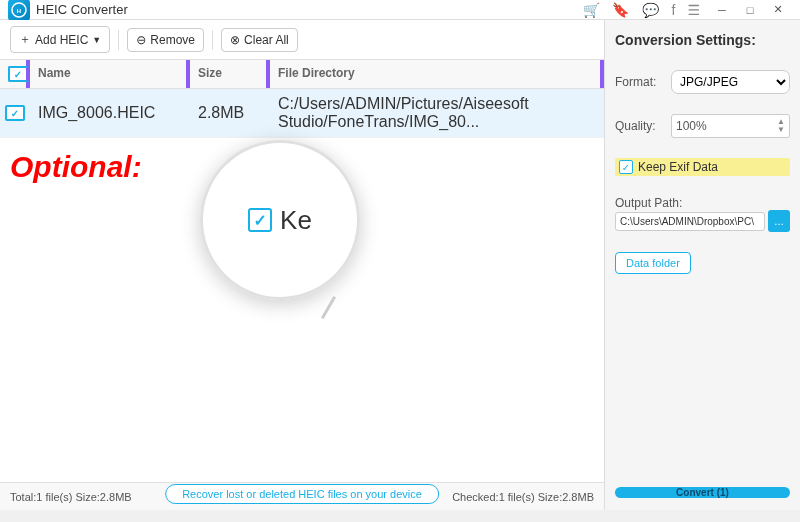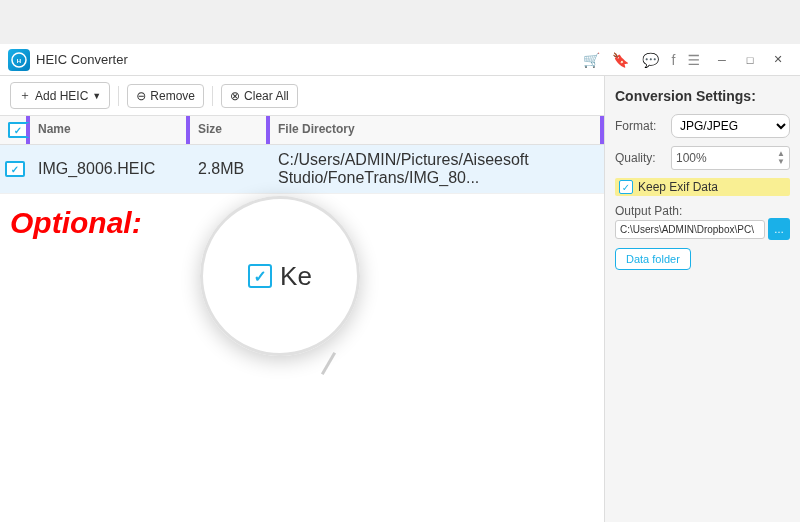--- a/index.html
+++ b/index.html
@@ -1,27 +1,26 @@
 <!DOCTYPE html>
 <html><head>
   <meta charset="utf-8">
   <style>
     * { box-sizing: border-box; margin: 0; padding: 0; font-family: 'Segoe UI', Arial, sans-serif; }
     body { width: 800px; height: 522px; overflow: hidden; background: #f0f0f0; }
 
     
     .titlebar {
-      height: 32px;
+      height: 20px;
       background: #fff;
       display: flex;
       align-items: center;
       padding: 0 8px;
       border-bottom: 1px solid #ddd;
       user-select: none;
-      margin-top: 44px;
     }
     .titlebar-logo {
       width: 22px; height: 22px;
       background: linear-gradient(135deg, #1ab0e8, #0080c0);
       border-radius: 4px;
       display: flex; align-items: center; justify-content: center;
       color: white; font-size: 8px; font-weight: bold; margin-right: 6px;
     }
     .titlebar-title { font-size: 13px; color: #333; flex: 1; }
     .titlebar-icons { display: flex; gap: 12px; align-items: center; }
@@ -154,21 +153,21 @@
       white-space: nowrap;
     }
 
     
     .right-panel {
       width: 195px;
       background: #f5f5f5;
       padding: 12px 10px;
       display: flex;
       flex-direction: column;
-      gap: 8px;
+      gap: 20px;
     }
     .settings-title { font-size: 14px; font-weight: bold; color: #333; margin-bottom: 2px; }
     .setting-row { display: flex; align-items: center; gap: 6px; font-size: 12px; color: #555; }
     .setting-label { min-width: 50px; }
     .setting-select {
       flex: 1;
       padding: 3px 4px;
       font-size: 12px;
       border: 1px solid #ccc;
       border-radius: 7px;
@@ -349,20 +348,27 @@
                 <span class="mag-check">✓</span>
               </div>
               <span style="font-size:26px;color:#333;">Ke</span>
             </div>
           </div>
           <div class="magnifier-stem"></div>
         </div>
       </div>
     </div>
 
+    <div style="position:relative;">
+      <div class="status-bar">
+        <span>Total:1 file(s) Size:2.8MB</span>
+        <span>Checked:1 file(s) Size:2.8MB</span>
+      </div>
+      <button class="recover-btn">Recover lost or deleted HEIC files on your device</button>
+    </div>
 
   </div>
 
   <div class="right-panel">
     <div class="settings-title">Conversion Settings:</div>
 
     <div class="setting-row">
       <span class="setting-label">Format:</span>
       <select class="setting-select">
         <option>JPG/JPEG</option>

